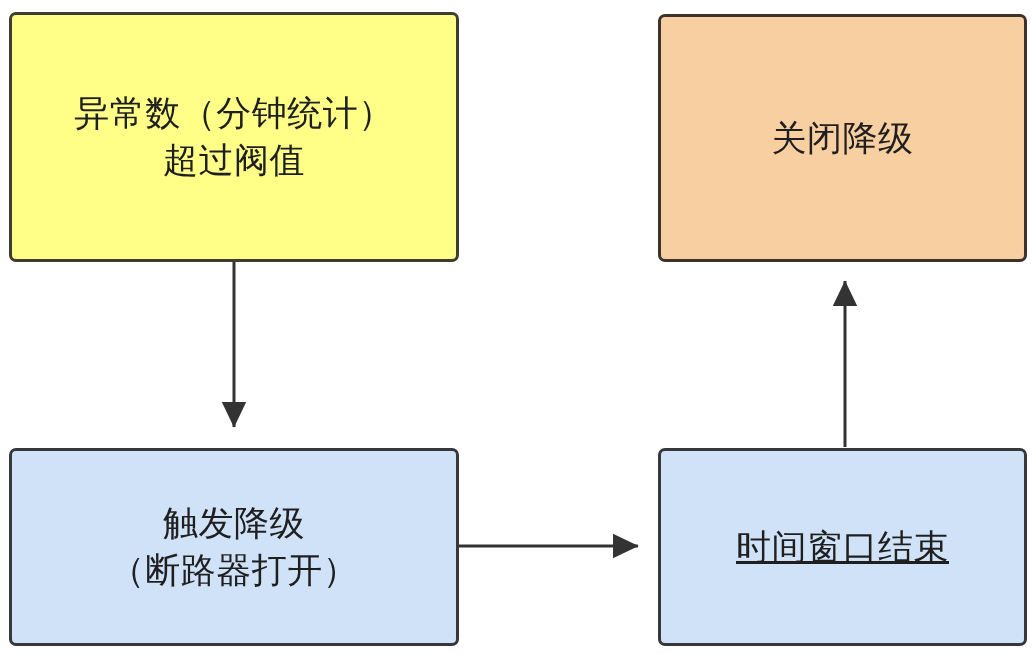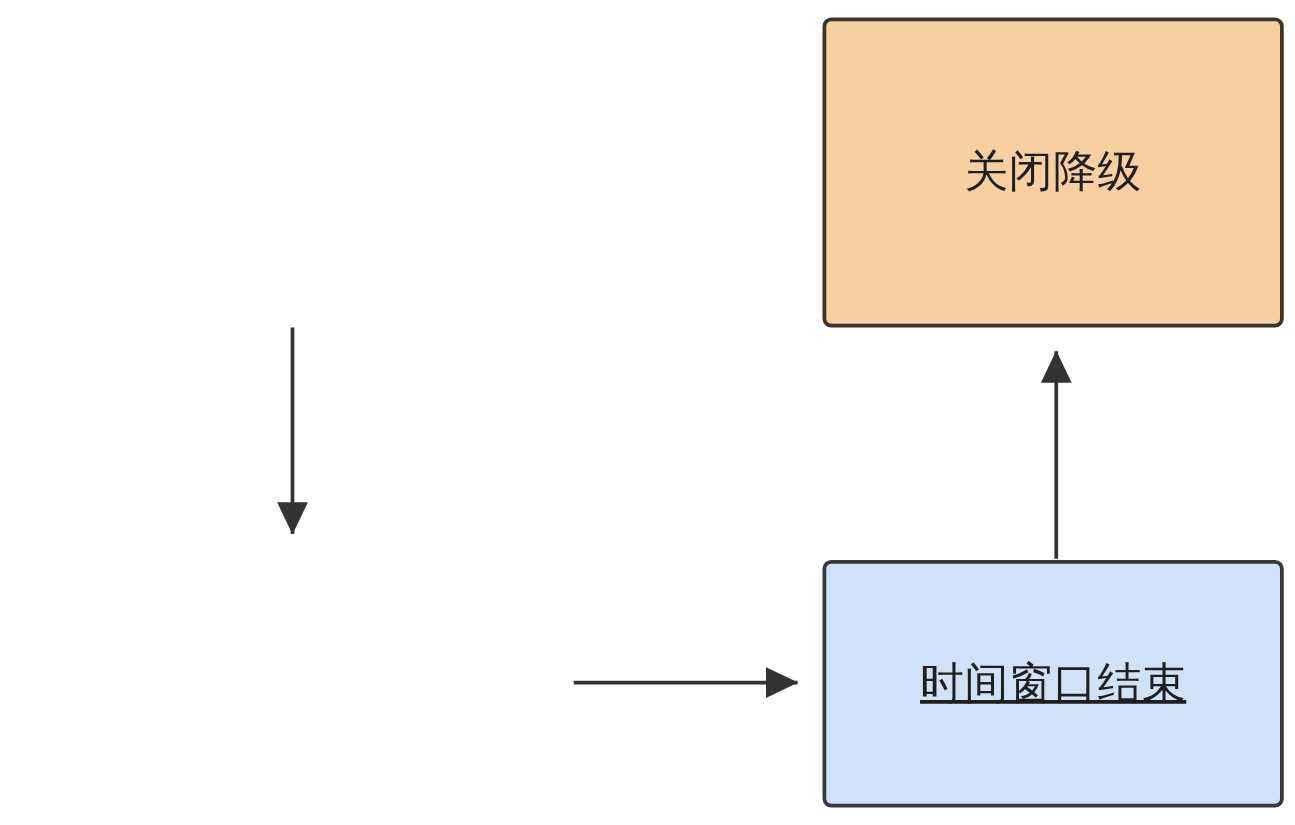--- a/index.html
+++ b/index.html
@@ -101,19 +101,23 @@
 
     <g>
       <line x1="459" y1="546" x2="638" y2="546" stroke="#333333" stroke-width="3" marker-end="url(#arrowhead-right)"></line>
     </g>
 
     <g>
       <line x1="845" y1="447" x2="845" y2="281" stroke="#333333" stroke-width="3" marker-end="url(#arrowhead-up)"></line>
     </g>
   </svg>
 
+  <div class="node node-trigger">异常数（分钟统计）
+超过阀值</div>
 
   <div class="node node-close">关闭降级</div>
 
+  <div class="node node-degrade">触发降级
+（断路器打开）</div>
 
   <div class="node node-window">时间窗口结束</div>
 
 </div>
 
 </body></html>

